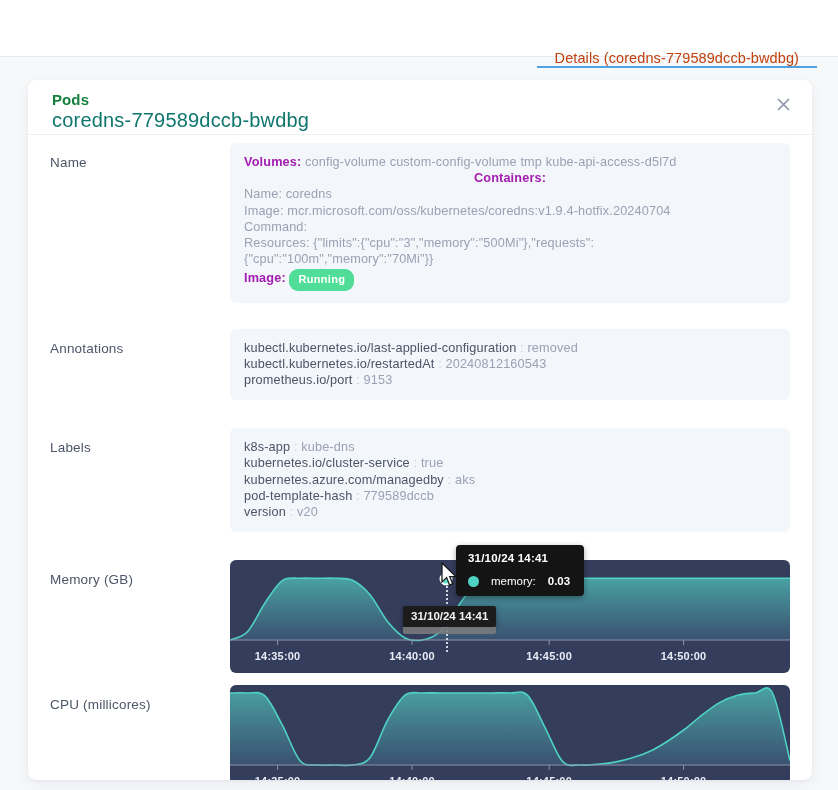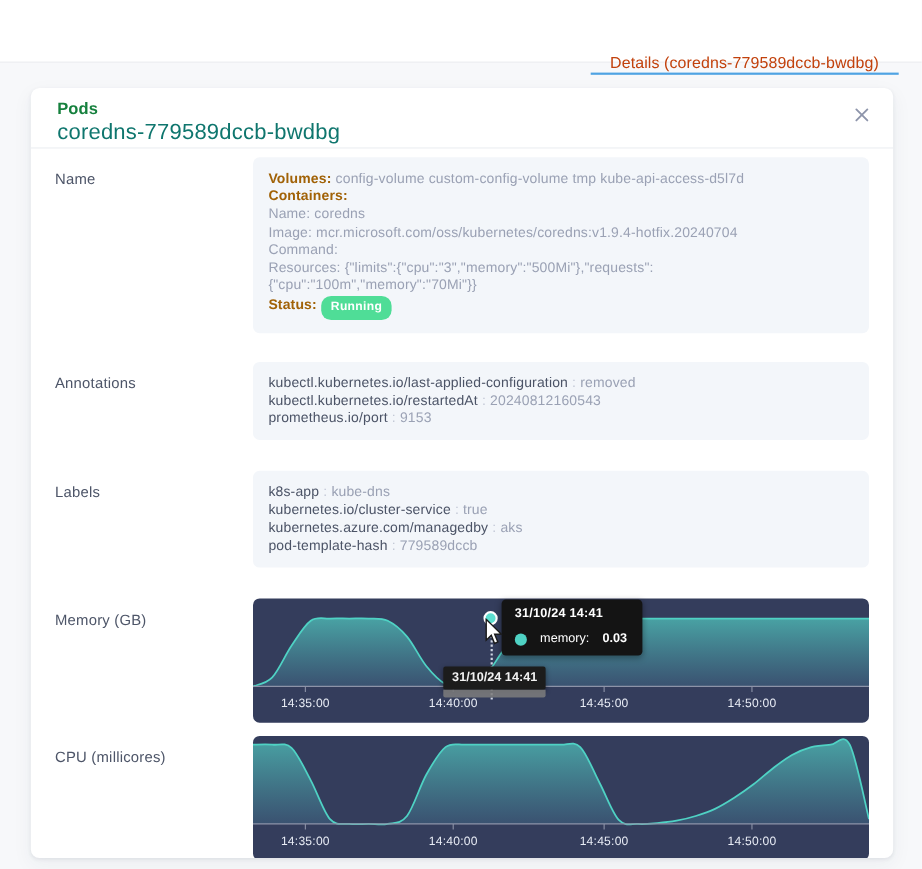--- a/index.html
+++ b/index.html
@@ -96,21 +96,21 @@
   .panel {
     background: #f3f6fa;
     border-radius: 6px;
     padding: 11px 14px 12px 14px;
     font-size: 12.7px;
     line-height: 16.2px;
     color: #9aa1b4;
     letter-spacing: .15px;
   }
   .panel .k { color: #4b5366; }
-  .panel .kb { color: #a16207; font-weight: bold; }
+  .panel .kb { color: #a21caf; font-weight: bold; text-align: center; }
   .panel .sep { color: #c3c8d6; }
 
   .badge {
     display: inline-block;
     background: #4fdd97;
     color: #ffffff;
     font-size: 11px;
     font-weight: bold;
     border-radius: 9px;
     padding: 2px 9px 3px 9px;
@@ -135,21 +135,21 @@
   .chart-svg { display: block; width: 100%; height: 92px; }
   .axis-labels {
     position: absolute;
     left: 0; right: 0; bottom: 5px;
     height: 18px;
   }
   .axis-labels span {
     position: absolute;
     transform: translateX(-50%);
     font-size: 11px;
-    font-weight: normal;
+    font-weight: bold;
     color: #e8ecf5;
     letter-spacing: .2px;
     white-space: nowrap;
   }
 
   
   .guide {
     position: absolute;
     top: 18px; bottom: 21px;
     width: 0;
@@ -251,21 +251,21 @@
         <div>
           <span class="kb">Volumes:</span>
           <span>config-volume custom-config-volume tmp kube-api-access-d5l7d</span>
         </div>
         <div class="kb">Containers:</div>
         <div>Name: coredns</div>
         <div>Image: mcr.microsoft.com/oss/kubernetes/coredns:v1.9.4-hotfix.20240704</div>
         <div>Command:</div>
         <div>Resources: {"limits":{"cpu":"3","memory":"500Mi"},"requests":{"cpu":"100m","memory":"70Mi"}}</div>
         <div style="margin-top:2px;">
-          <span class="kb">Status:</span>
+          <span class="kb">Image:</span>
           <span class="badge">Running</span>
         </div>
       </div>
     </div>
   </div>
 
   <div class="row ann-row">
     <div class="row-label">Annotations</div>
     <div class="row-body">
       <div class="panel">
@@ -304,20 +304,25 @@
         </div>
         <div>
           <span class="k">kubernetes.azure.com/managedby</span>
           <span class="sep">:</span>
           <span>aks</span>
         </div>
         <div>
           <span class="k">pod-template-hash</span>
           <span class="sep">:</span>
           <span>779589dccb</span>
+        </div>
+        <div>
+          <span class="k">version</span>
+          <span class="sep">:</span>
+          <span>v20</span>
         </div>
       </div>
     </div>
   </div>
 
   <div class="row mem-row">
     <div class="row-label">Memory (GB)</div>
     <div class="row-body">
       <div class="chart-box" id="memory-chart">
         <svg class="chart-svg" id="memory-svg" viewBox="0 0 560 92" preserveAspectRatio="none">

